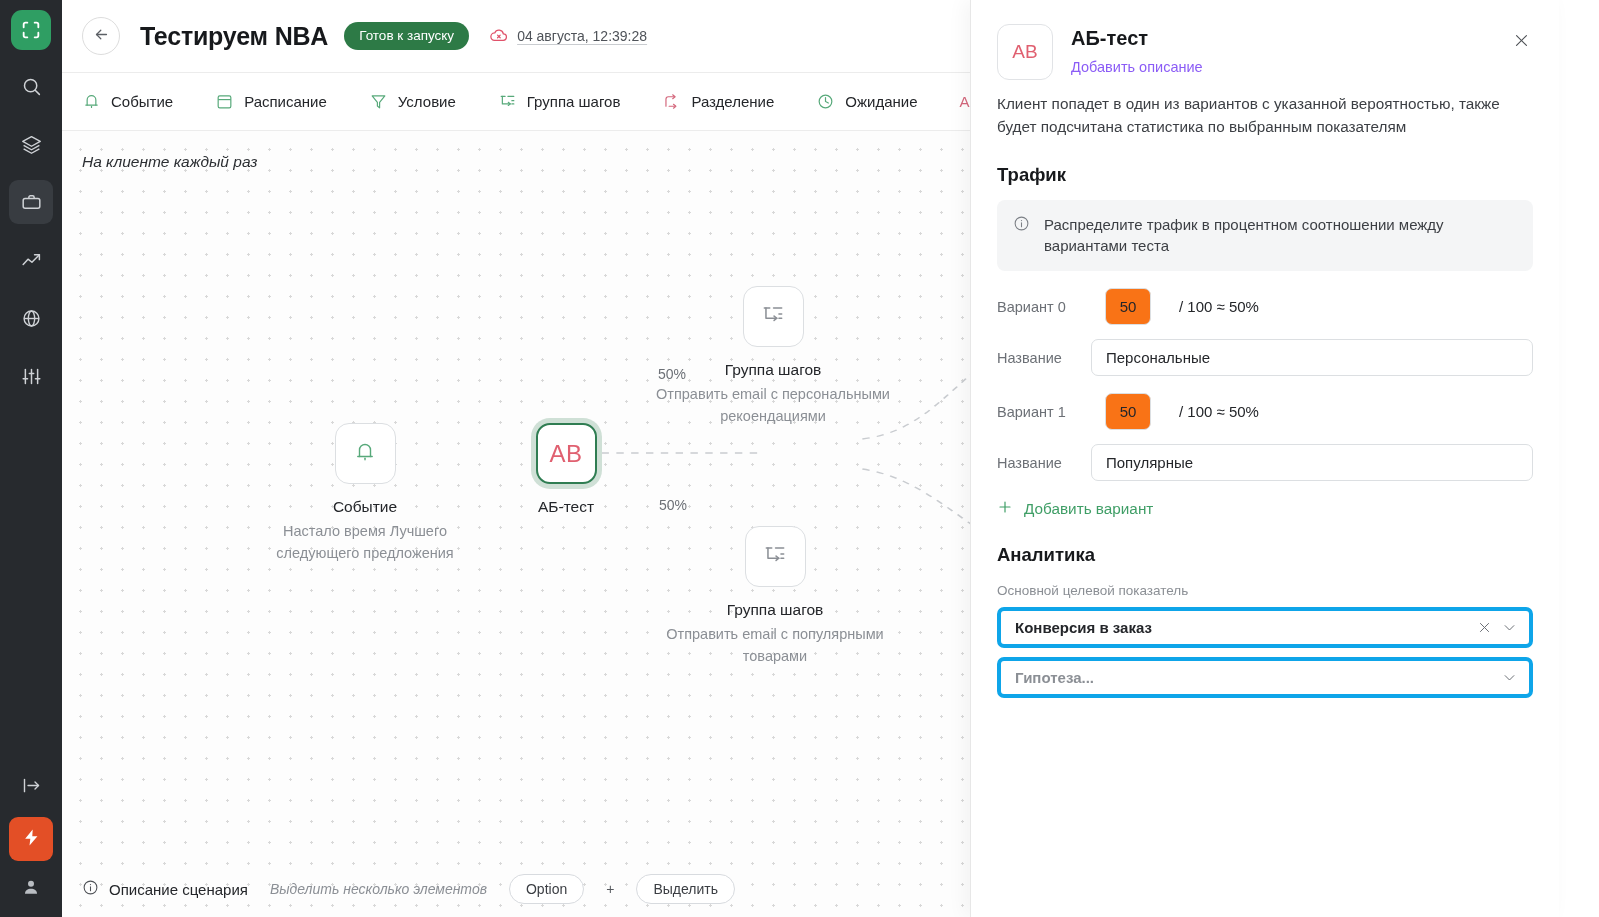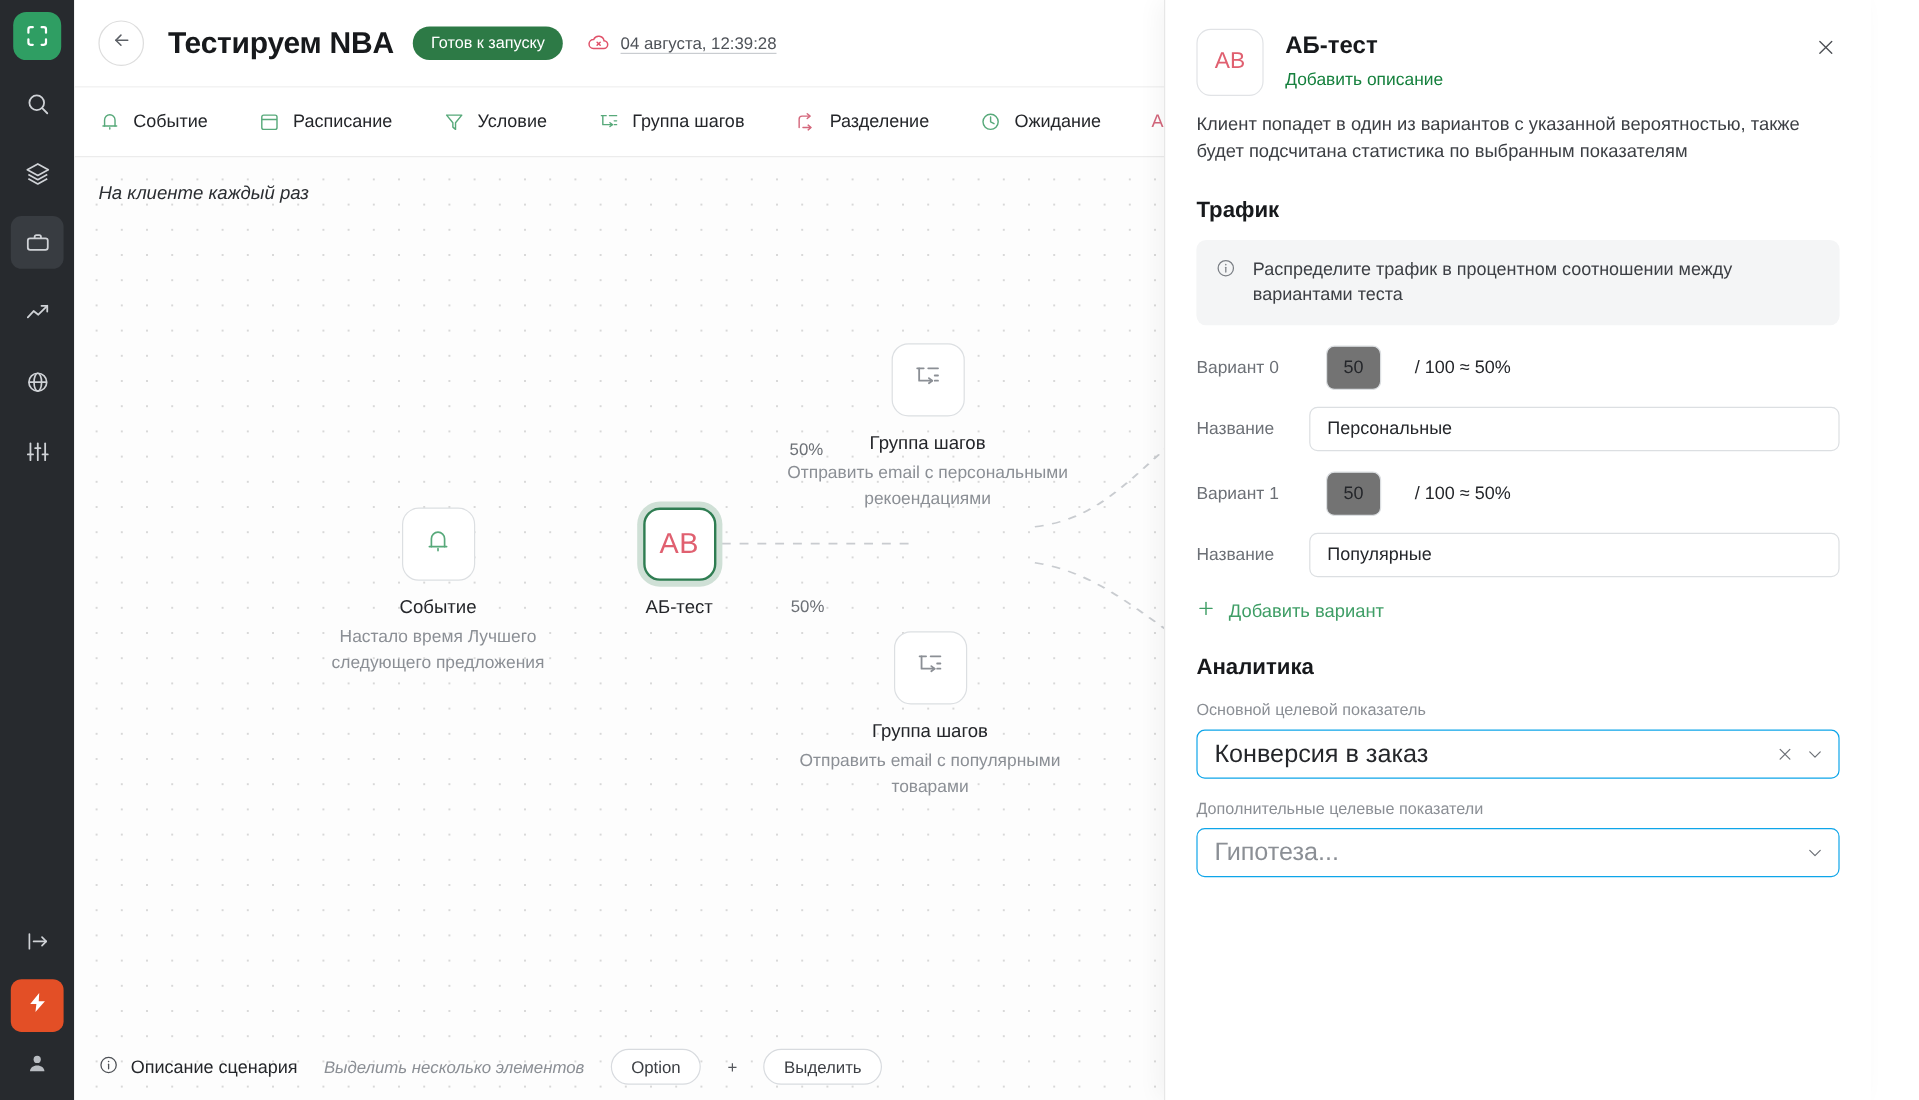--- a/index.html
+++ b/index.html
@@ -131,21 +131,21 @@
     box-shadow: -6px 0 18px rgba(0,0,0,0.045);
     z-index: 5; padding: 24px 26px 0 26px; overflow: hidden;
   }
   .panel-head { display: flex; align-items: flex-start; gap: 18px; position: relative; }
   .panel-avatar {
     width: 56px; height: 56px; border-radius: 12px; border: 1px solid #e1e3e6;
     background: #fff; display: flex; align-items: center; justify-content: center;
     color: #e06070; font-size: 19px; flex: 0 0 56px;
   }
   .panel-title { font-size: 20px; font-weight: 700; color: #17191c; margin-top: 3px; }
-  .panel-sub { font-size: 14.5px; color: #15803d; margin-top: 9px; cursor: pointer; }
+  .panel-sub { font-size: 14.5px; color: #8b5cf6; margin-top: 9px; cursor: pointer; }
   .panel-close {
     position: absolute; right: 0; top: 6px; width: 24px; height: 24px;
     display: flex; align-items: center; justify-content: center;
     color: #4e5156; cursor: pointer;
   }
   .panel-desc {
     margin-top: 12px; font-size: 15.3px; line-height: 1.52; color: #3c3f44;
   }
   .field-row { display: flex; align-items: flex-start; gap: 14px; margin-top: 18px; }
   .field-label { font-size: 14.5px; color: #6c7076; padding-top: 10px; white-space: nowrap; }
@@ -160,38 +160,38 @@
     padding: 14px 16px; display: flex; gap: 13px; align-items: flex-start;
   }
   .info-box .txt { font-size: 15px; color: #3c3f44; line-height: 1.45; }
   .info-ic { color: #7b7f85; flex: 0 0 18px; margin-top: 1px; }
 
   .var-row { display: flex; align-items: center; gap: 28px; margin-top: 17px; }
   .var-label { font-size: 14.5px; color: #6c7076; width: 80px; flex: 0 0 80px; }
   .num-input {
     width: 46px; height: 37px; border: 1px solid #dcdfe2; border-radius: 7px;
     display: flex; align-items: center; justify-content: center;
-    font-size: 15px; color: #24262a; background: #737373;
+    font-size: 15px; color: #24262a; background: #f97316;
   }
   .var-suffix { font-size: 15px; color: #24262a; white-space: nowrap; }
   .name-row { display: flex; align-items: center; gap: 14px; margin-top: 14px; }
   .text-input {
     flex: 1 1 auto; height: 37px; border: 1px solid #dcdfe2; border-radius: 7px;
     padding: 0 14px; display: flex; align-items: center;
     font-size: 15px; color: #24262a; background: #fff;
   }
   .add-variant {
     margin-top: 18px; display: flex; align-items: center; gap: 11px;
     color: #3f9e66; font-size: 15.3px; cursor: pointer;
   }
   .small-label { font-size: 13.5px; color: #8b8f95; margin-top: 17px; }
   .select-box {
-    margin-top: 9px; height: 41px; border: 1px solid #0ea5e9; border-radius: 7px;
+    margin-top: 9px; height: 41px; border: 4px solid #0ea5e9; border-radius: 7px;
     display: flex; align-items: center; padding: 0 12px 0 14px;
-    font-size: 21px; color: #24262a; background: #fff; cursor: pointer;
+    font-size: 15px; color: #24262a; background: #fff; cursor: pointer; font-weight: bold;
   }
   .select-box .val { flex: 1 1 auto; }
   .select-box .ph { flex: 1 1 auto; color: #8b8f95; }
   .select-box .ic { color: #6c7076; display: flex; margin-left: 10px; }
 </style>
 </head>
 <body>
 
 <div class="app">
 
@@ -557,21 +557,20 @@
             <line x1="18.5" y1="5.5" x2="5.5" y2="18.5"></line>
         </svg>
       </span>
       <span class="ic">
         <svg width="15" height="15" viewBox="0 0 24 24" fill="none" stroke="currentColor" stroke-width="1.6" stroke-linecap="round" stroke-linejoin="round">
           <polyline points="5,9 12,16 19,9"></polyline>
         </svg>
       </span>
     </div>
 
-    <div class="small-label">Дополнительные целевые показатели</div>
     <div class="select-box">
       <span class="ph">Гипотеза...</span>
       <span class="ic">
         <svg width="15" height="15" viewBox="0 0 24 24" fill="none" stroke="currentColor" stroke-width="1.6" stroke-linecap="round" stroke-linejoin="round">
           <polyline points="5,9 12,16 19,9"></polyline>
         </svg>
       </span>
     </div>
   </div>
 

